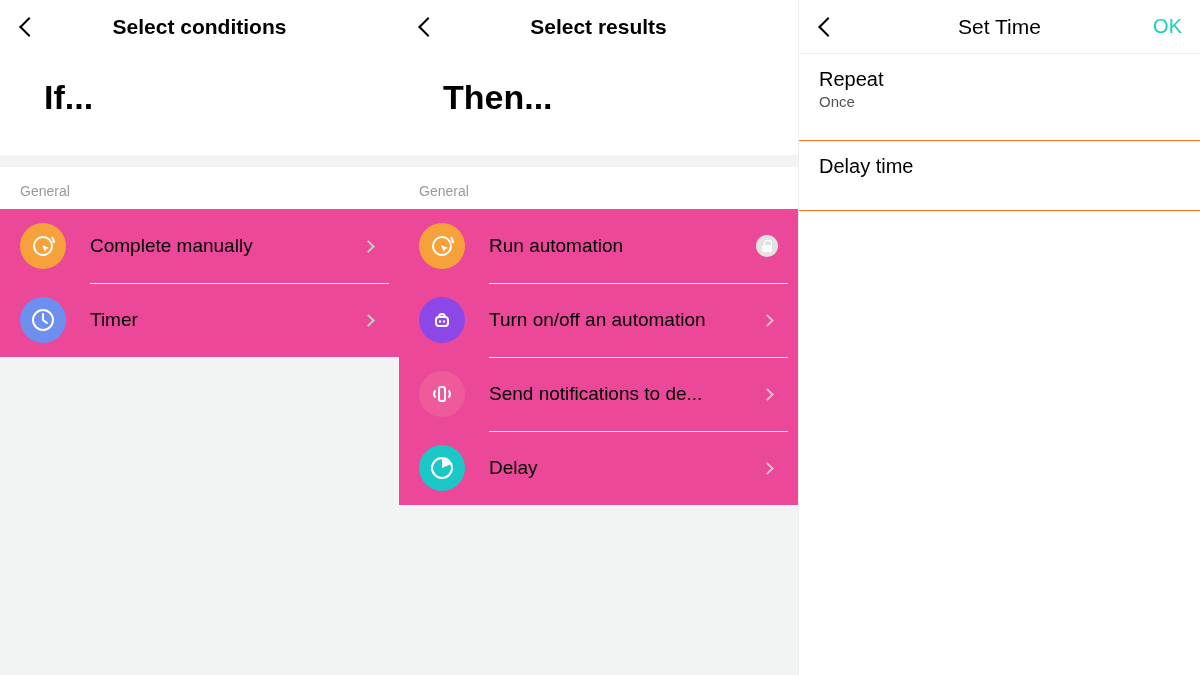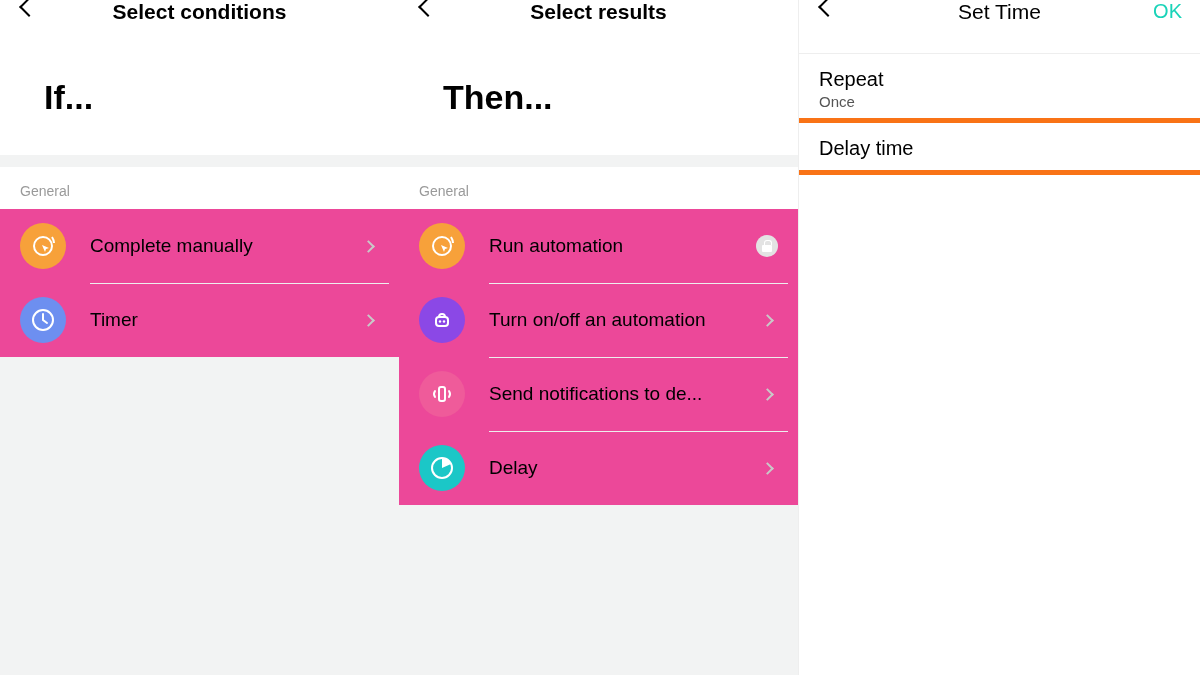--- a/index.html
+++ b/index.html
@@ -17,20 +17,21 @@
     display: flex;
     flex-direction: column;
     flex-shrink: 0;
   }
   .panel1 { width: 399px; }
   .panel2 { width: 399px; }
   .panel3 { width: 402px; border-left: 1px solid #eee; }
 
   .header {
     display: flex;
+    align-items: center;
     height: 54px;
     padding: 0 14px;
     position: relative;
   }
   .header .title {
     flex: 1;
     text-align: center;
     font-size: 21px;
     font-weight: 600;
     color: #000;
@@ -151,22 +152,22 @@
   .orange { background: #f7a13a; }
   .blue   { background: #6d8ff0; }
   .purple { background: #8b48e6; }
   .pink   { background: #ef5b9a; }
   .teal   { background: #1bc7c7; }
 
   .icon svg { display: block; }
 
   
   .setting {
-    padding: 14px 20px 8px;
-    border-bottom: 5px solid #f97316;
+    padding: 14px 20px 30px;
+    border-bottom: 1px solid #f97316;
   }
   .setting .s-title {
     font-size: 20px;
     color: #000;
     margin-bottom: 2px;
   }
   .setting .s-value {
     font-size: 15px;
     color: #555;
   }

